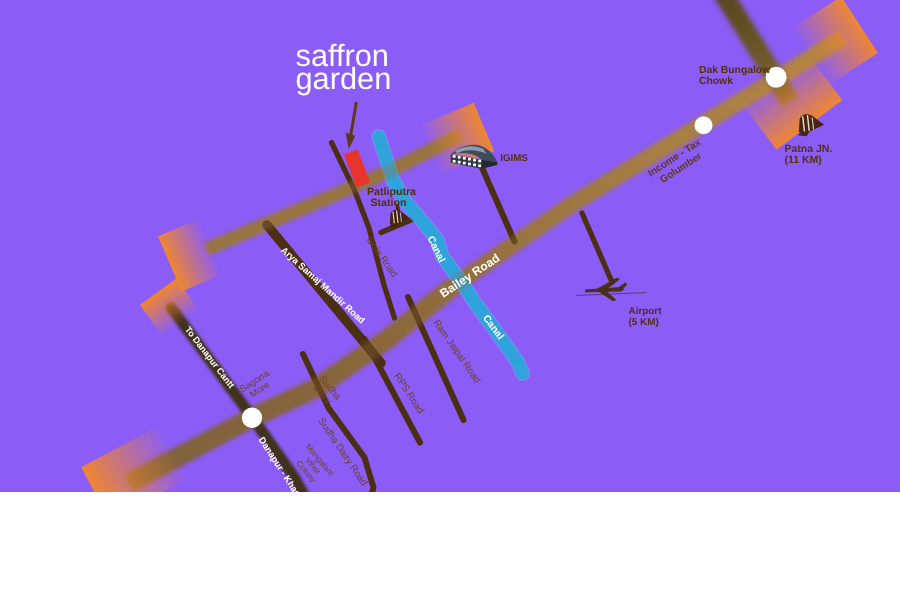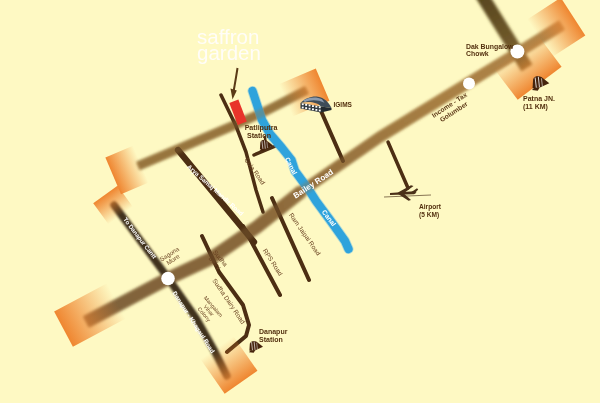--- a/index.html
+++ b/index.html
@@ -1,16 +1,16 @@
 <!DOCTYPE html>
 <html><head>
 <meta charset="utf-8">
 <style>
   html,body{margin:0;padding:0;}
-  #map{position:relative;width:600px;height:403px;background:#fef9c3;overflow:hidden;
+  #map{position:relative;width:600px;height:328px;background:#8b5cf6;overflow:hidden;
        font-family:"Liberation Sans", sans-serif;}
 </style>
 </head>
 <body>
 <div id="map">
 <svg width="600" height="403" viewBox="0 0 600 403">
   <defs>
     <filter id="blur1" x="-20%" y="-20%" width="140%" height="140%">
       <feGaussianBlur stdDeviation="1.5"></feGaussianBlur>
     </filter>

